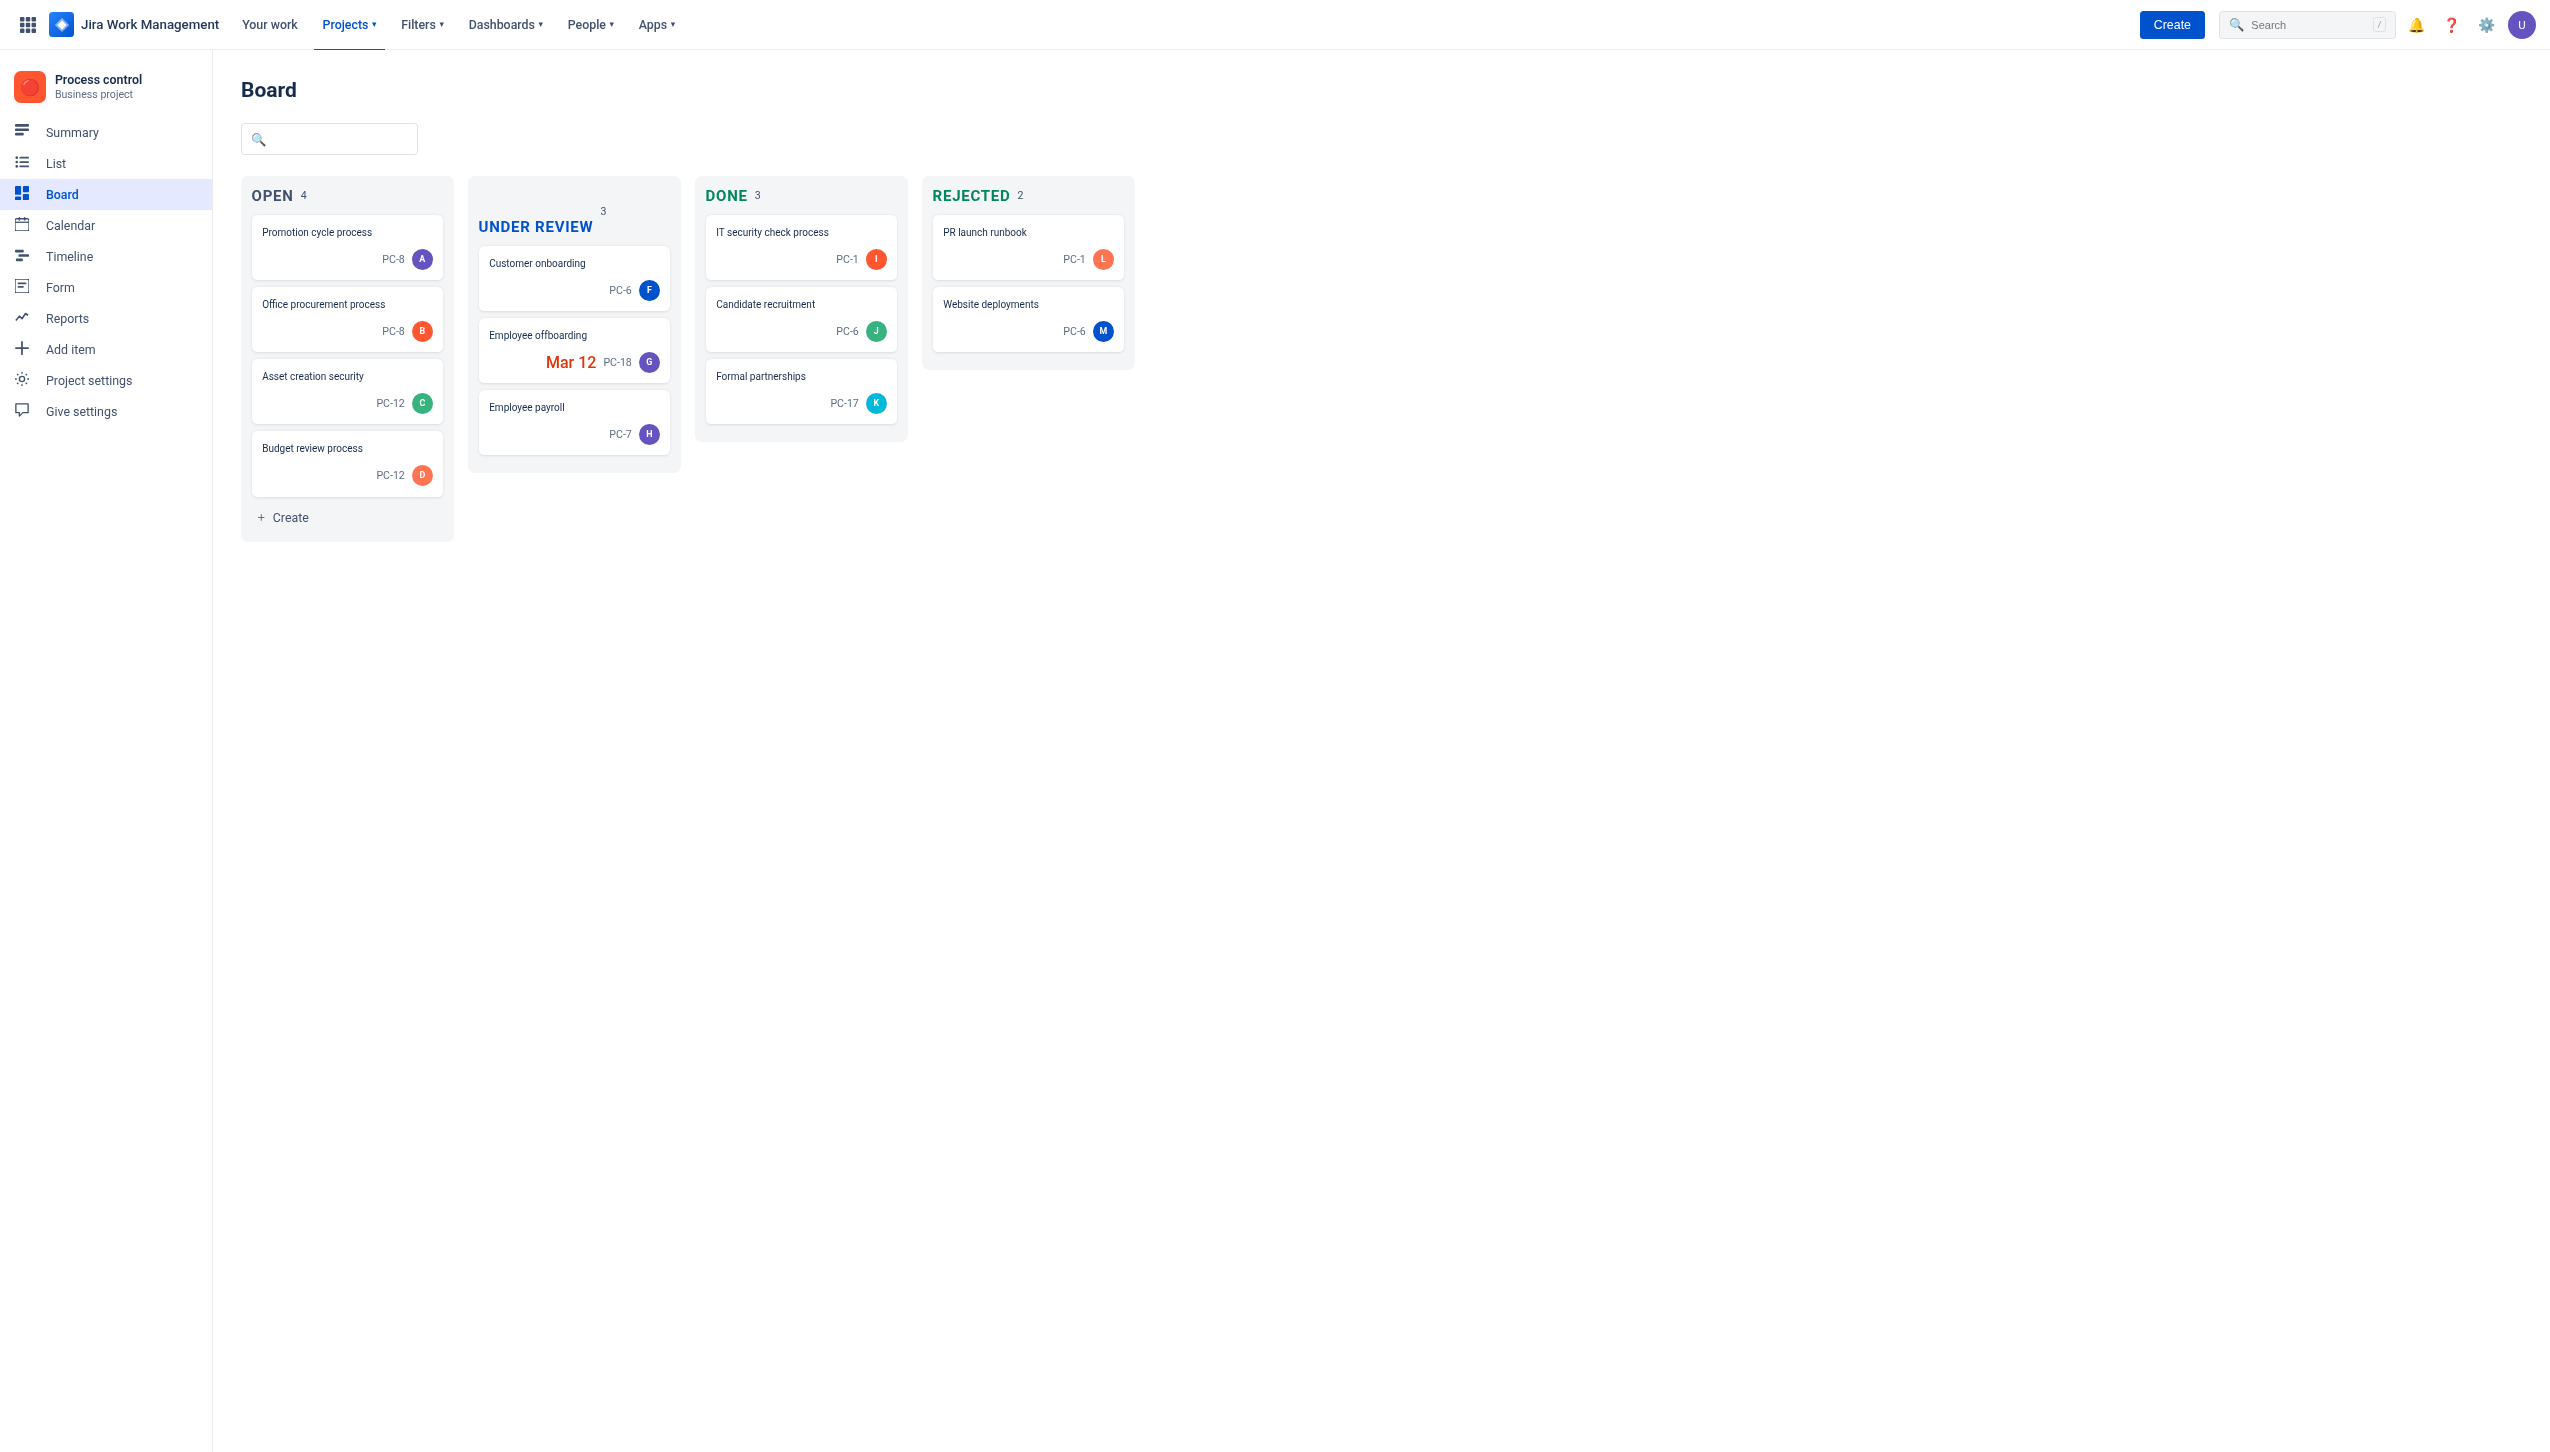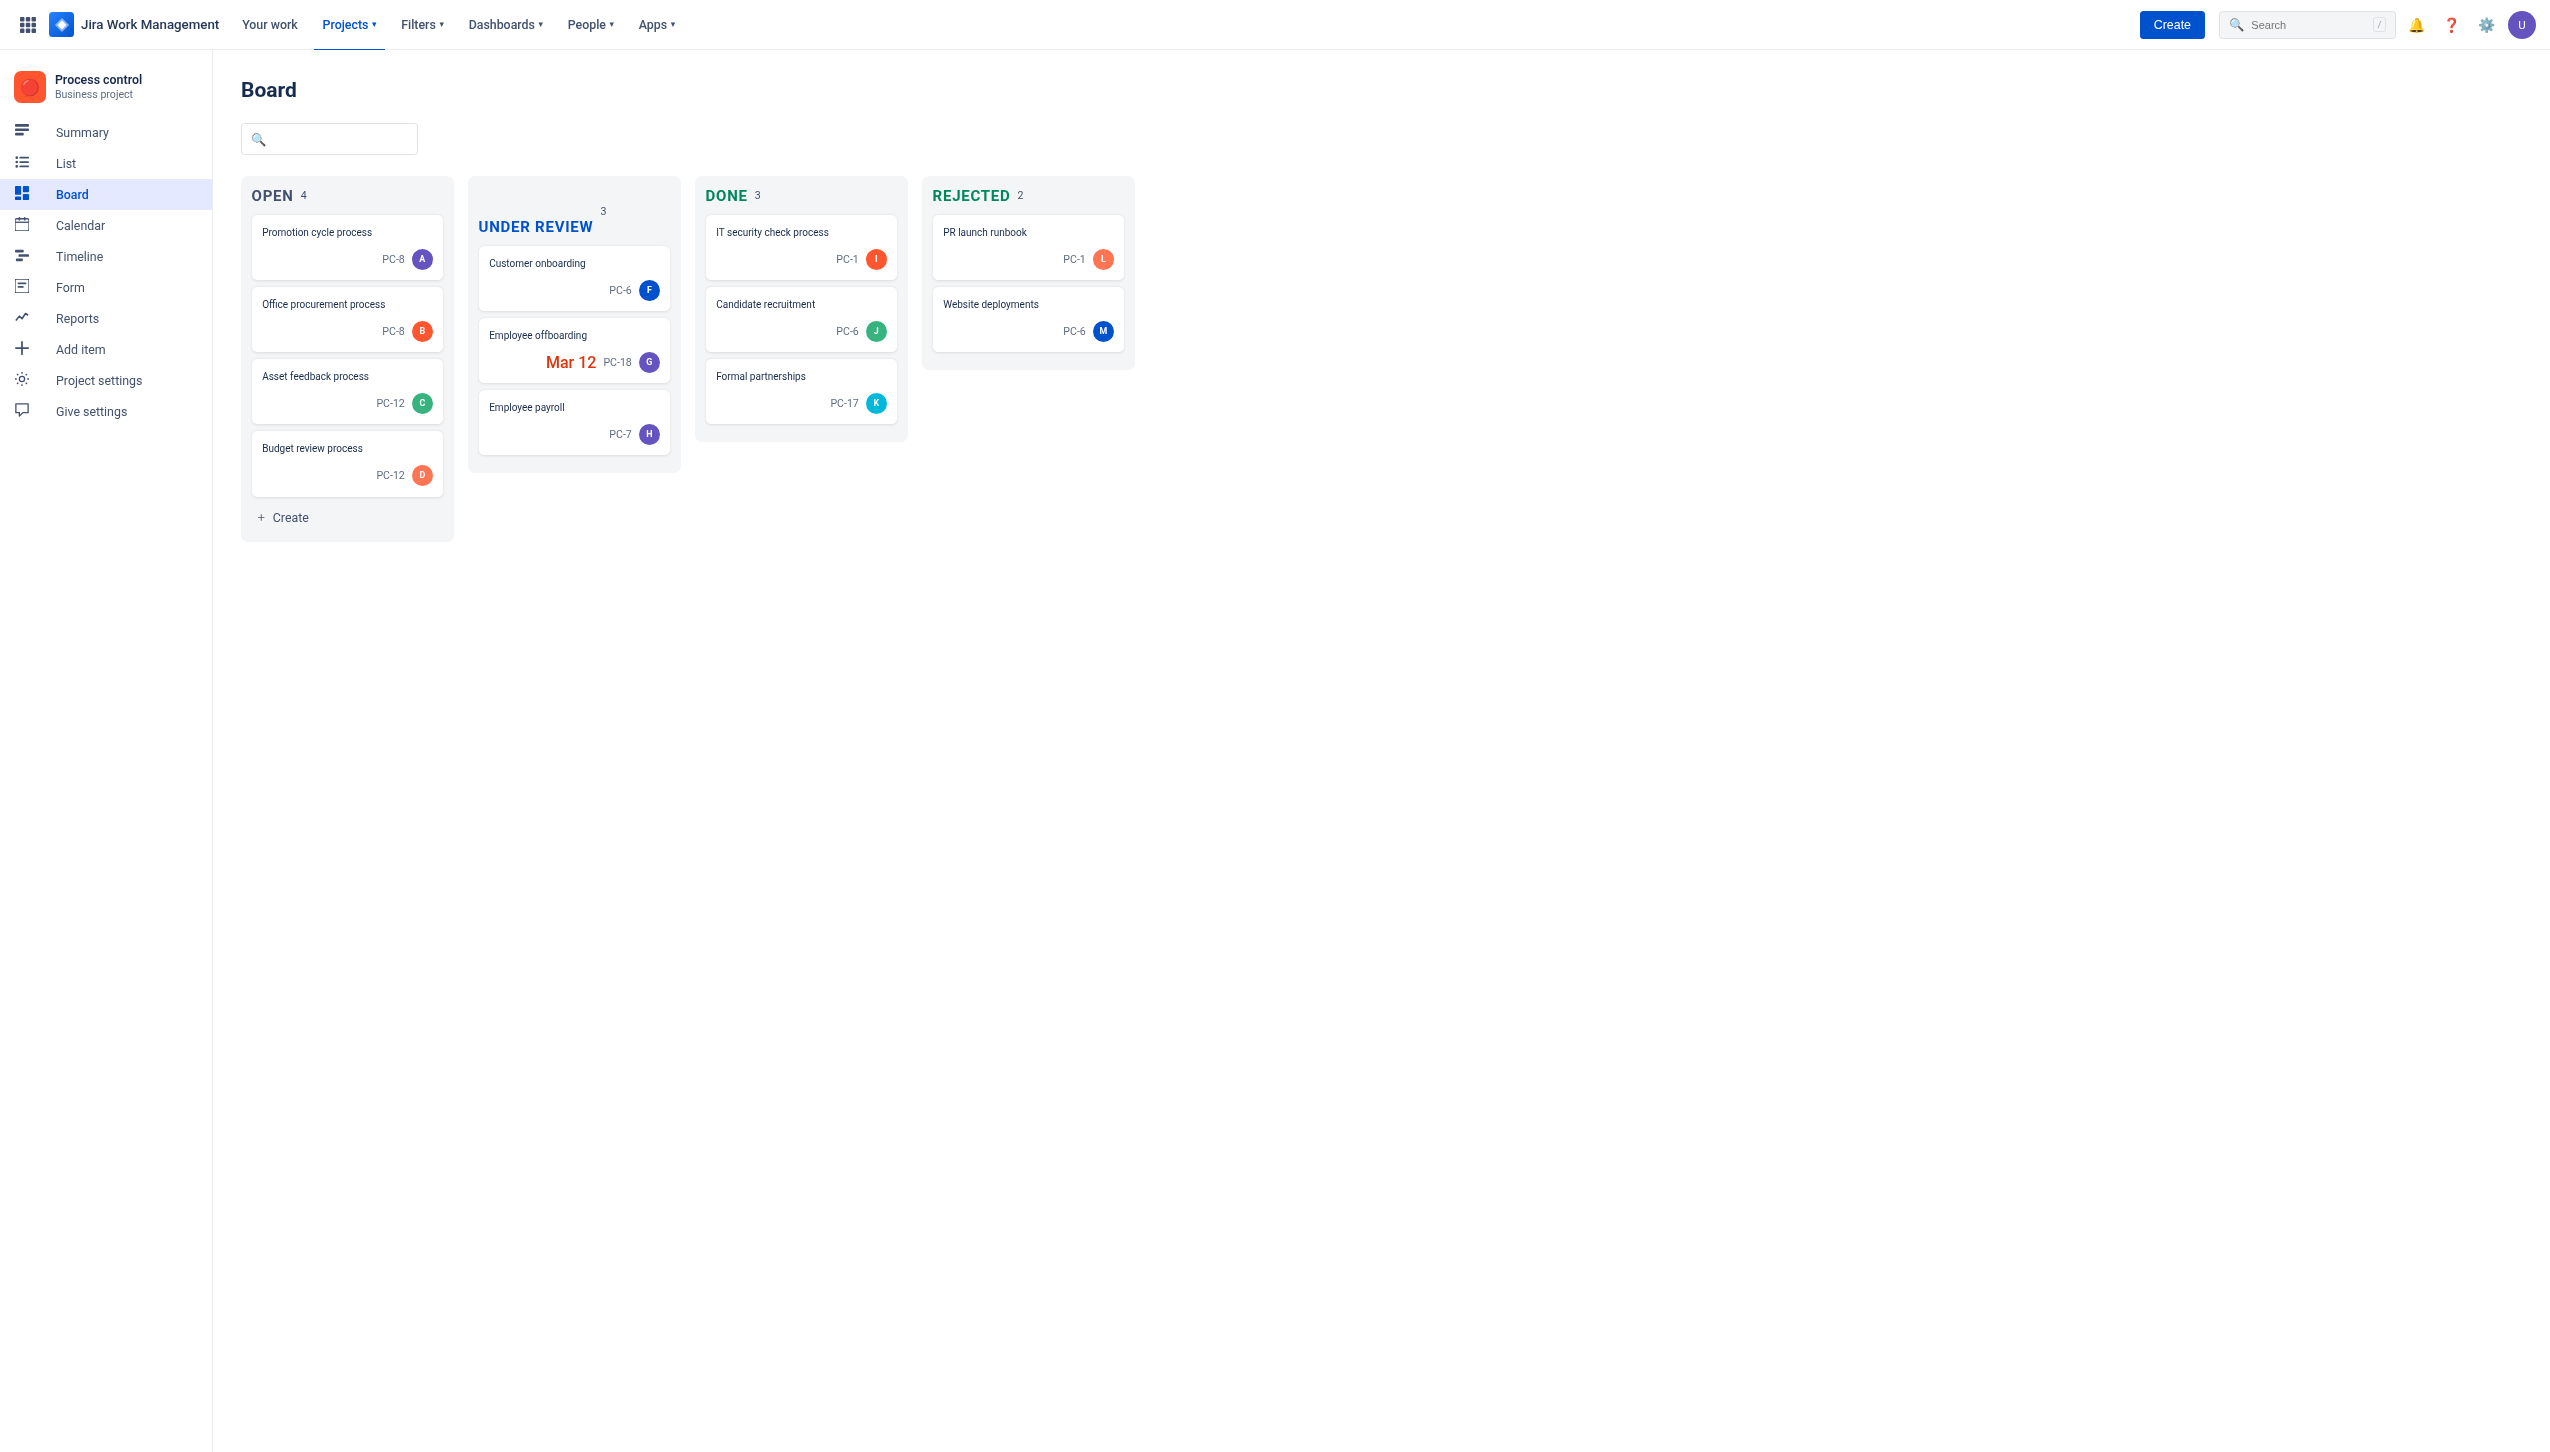--- a/index.html
+++ b/index.html
@@ -118,21 +118,21 @@
       color: white; font-size: 16px;
       flex-shrink: 0;
     }
     .project-info { flex: 1; }
     .project-name { font-size: 12.4px; font-weight: 600; color: #172b4d; line-height: 1.2; }
     .project-type { font-size: 10.6px; color: #5e6c84; }
 
     .sidebar-item {
       display: flex; align-items: center;
       padding: 7px 14px;
-      gap: 26px;
+      gap: 16px;
       cursor: pointer;
       color: #42526e;
       font-size: 12.4px;
       border-radius: 0;
     }
     .sidebar-item.active { background: #e4e9ff; color: #0052cc; font-weight: 500; }
     .sidebar-item .icon { width: 16px; text-align: center; font-size: 13.3px; }
 
     
     .main {
@@ -412,21 +412,21 @@
             </div>
     </div>
           <div class="card">
       <div class="card-title">Office procurement process</div>
       <div class="card-footer">
               <span class="card-id">PC-8</span>
               <div class="avatar-circle" style="background:#ff5630">B</div>
             </div>
     </div>
           <div class="card">
-      <div class="card-title">Asset feedback process</div>
+      <div class="card-title">Asset creation security</div>
       <div class="card-footer">
               <span class="card-id">PC-12</span>
               <div class="avatar-circle" style="background:#36b37e">C</div>
             </div>
     </div>
           <div class="card">
       <div class="card-title">Budget review process</div>
       <div class="card-footer">
               <span class="card-id">PC-12</span>
               <div class="avatar-circle" style="background:#ff7452">D</div>

